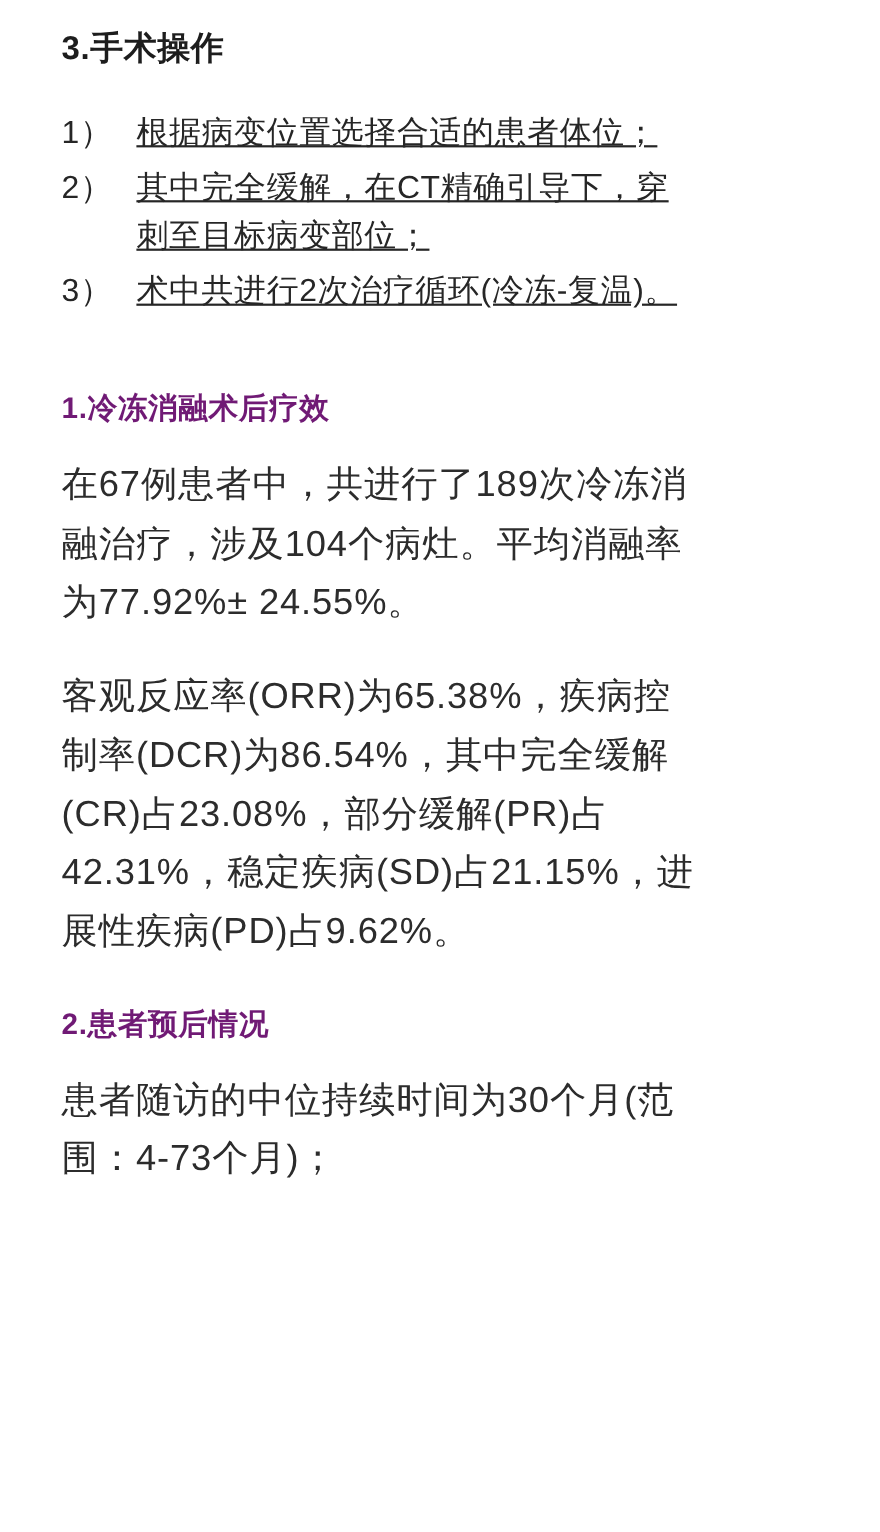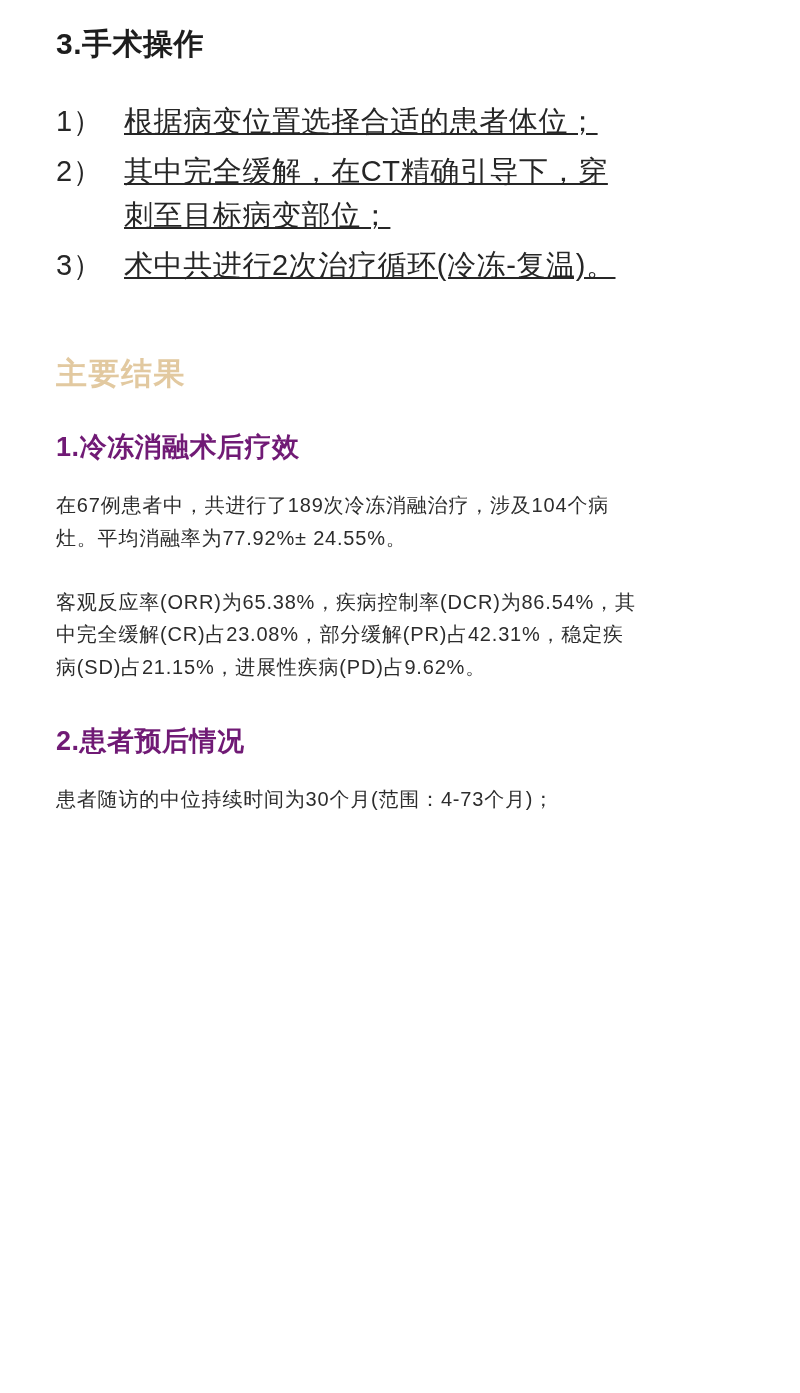--- a/index.html
+++ b/index.html
@@ -61,21 +61,21 @@
     margin: 0 0 34px 0;
   }
   .sub-title {
     font-size: 27px;
     font-weight: bold;
     color: #701a75;
     letter-spacing: 0.5px;
     margin: 0 0 24px 0;
   }
   .para {
-    font-size: 20px;
+    font-size: 33px;
     line-height: 1.62;
     color: #2c2c2c;
     letter-spacing: 0.8px;
     margin: 0;
   }
   .para + .para { margin-top: 32px; }
 </style>
 </head>
 <body>
 
@@ -93,21 +93,20 @@
       <span class="ol-text">其中完全缓解，在CT精确引导下，穿刺至目标病变部位；</span>
     </li>
     <li class="ol-item">
       <span class="ol-marker">3）</span>
       <span class="ol-text">术中共进行2次治疗循环(冷冻-复温)。</span>
     </li>
   </ol>
 
   <div class="gap-lg"></div>
 
-  <h2 class="result-title">主要结果</h2>
 
   <h3 class="sub-title">1.冷冻消融术后疗效</h3>
 
   <p class="para">在67例患者中，共进行了189次冷冻消融治疗，涉及104个病灶。平均消融率为77.92%± 24.55%。</p>
 
   <p class="para">客观反应率(ORR)为65.38%，疾病控制率(DCR)为86.54%，其中完全缓解(CR)占23.08%，部分缓解(PR)占42.31%，稳定疾病(SD)占21.15%，进展性疾病(PD)占9.62%。</p>
 
   <div class="gap-md"></div>
 
   <h3 class="sub-title">2.患者预后情况</h3>

